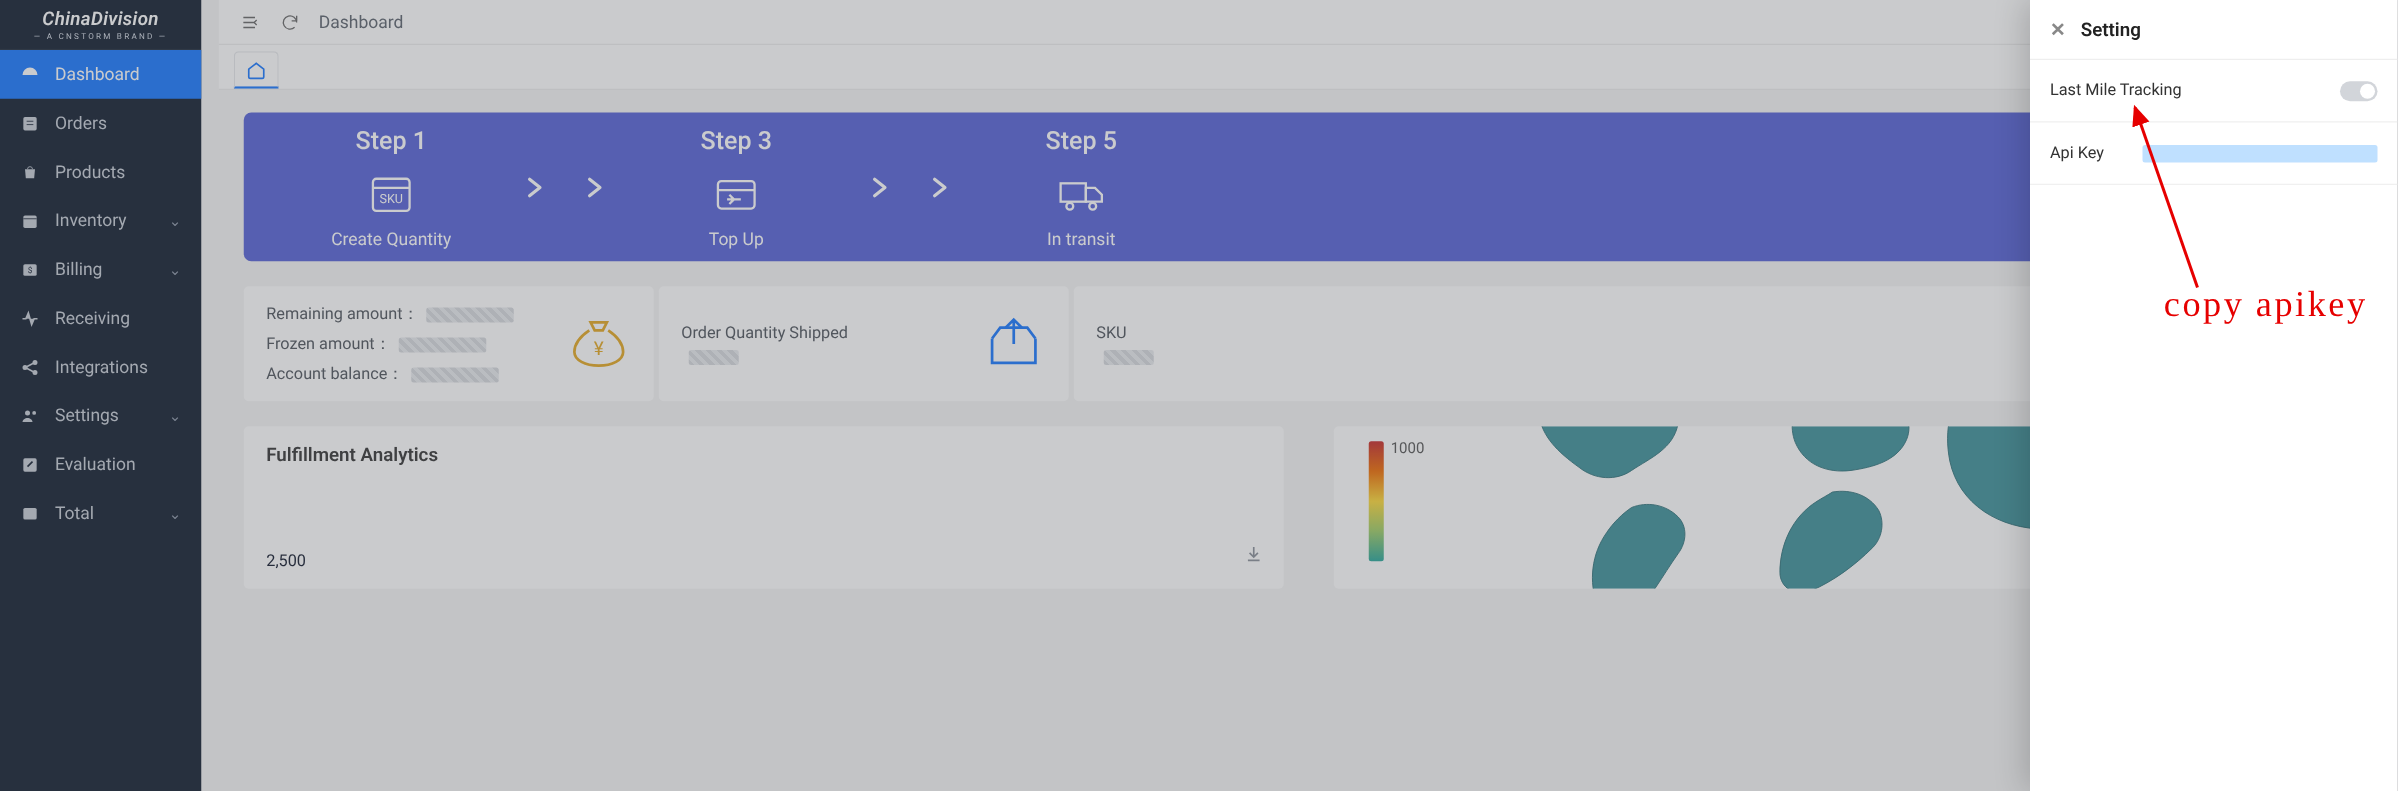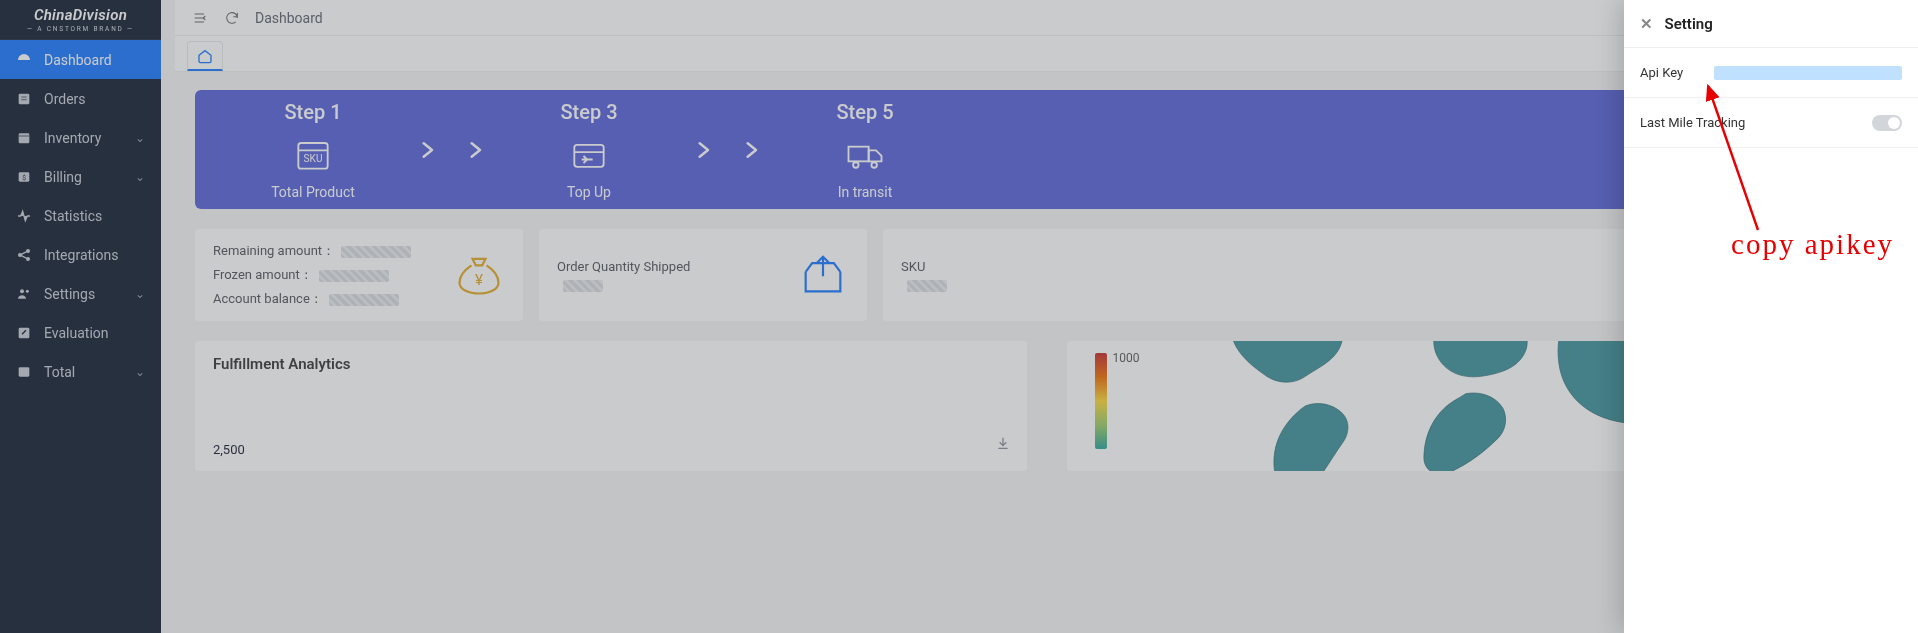--- a/index.html
+++ b/index.html
@@ -32,21 +32,21 @@
 .steps { background:#5460d6; border-radius:6px; height:119px; display:flex; align-items:center; padding:0 28px; color:#fff; overflow:hidden; }
 .step { flex:0 0 180px; display:flex; flex-direction:column; align-items:center; text-align:center; }
 .step .title{font-size:20px;font-weight:500;margin-bottom:8px}
 .step .sicon{height:44px;display:flex;align-items:center;justify-content:center;margin-bottom:8px}
 .step .sicon svg{width:44px;height:44px;fill:none;stroke:#fff;stroke-width:2}
 .step .caption{font-size:14px}
 .step-arrow{flex:0 0 48px;display:flex;align-items:center;justify-content:center}
 .step-arrow svg{width:20px;height:26px;fill:none;stroke:#fff;stroke-width:3;stroke-linecap:round;stroke-linejoin:round}
 
 
-.cards { margin-top:20px; display:flex; gap:16px; }
+.cards { margin-top:20px; display:flex; gap:4px; }
 .card { background:#fff; border-radius:4px; padding:16px 18px; height:92px; display:flex; align-items:center; position:relative; font-size:13px; color:#4d535b; }
 .card .labelcol{display:flex;flex-direction:column;gap:6px}
 .card .blur { display:inline-block; width:70px; height:12px; background:repeating-linear-gradient(45deg,#d6d9de,#d6d9de 3px,#e8eaee 3px,#e8eaee 6px); margin-left:6px; vertical-align:middle; border-radius:2px; filter:blur(0.4px);}
 .card .cicon{margin-left:auto}
 .card .cicon svg{width:52px;height:52px;fill:none;stroke-width:2}
 .c-bal{flex:0 0 328px}
 .c-total{flex:0 0 328px}
 .c-ship{flex:0 0 328px}
 .c-sku{flex:1}
 
@@ -101,20 +101,29 @@
         <svg viewBox="0 0 24 24">
           <rect x="4" y="4" width="16" height="16" rx="2"></rect>
           <path d="M8 9h8M8 13h8" stroke="#0f1b2d"></path>
         </svg>
       </span>
     <span>Orders</span>
   </div>
   <div class="nav-item">
     <span class="nicon">
         <svg viewBox="0 0 24 24">
+          <path d="M6 8h12l-1 11H7z"></path>
+          <path d="M9 8a3 3 0 016 0" fill="none" stroke="#c7cdd6"></path>
+        </svg>
+      </span>
+    <span>Products</span>
+  </div>
+  <div class="nav-item">
+    <span class="nicon">
+        <svg viewBox="0 0 24 24">
           <rect x="4" y="5" width="16" height="15" rx="2"></rect>
           <path d="M4 9h16" stroke="#0f1b2d"></path>
         </svg>
       </span>
     <span>Inventory</span>
     <span class="chev">⌄</span>
   </div>
   <div class="nav-item">
     <span class="nicon">
         <svg viewBox="0 0 24 24">
@@ -124,21 +133,21 @@
       </span>
     <span>Billing</span>
     <span class="chev">⌄</span>
   </div>
   <div class="nav-item">
     <span class="nicon">
         <svg viewBox="0 0 24 24" fill="none" stroke="currentColor" stroke-width="2">
           <path d="M3 12h4l3-7 4 14 3-7h4"></path>
         </svg>
       </span>
-    <span>Statistics</span>
+    <span>Receiving</span>
   </div>
   <div class="nav-item">
     <span class="nicon">
         <svg viewBox="0 0 24 24" fill="none" stroke="currentColor" stroke-width="2">
           <circle cx="6" cy="12" r="2"></circle>
           <circle cx="18" cy="6" r="2"></circle>
           <circle cx="18" cy="18" r="2"></circle>
           <path d="M8 11l8-4M8 13l8 4"></path>
         </svg>
       </span>
@@ -203,21 +212,21 @@
   <div class="steps">
     <div class="step">
       <div class="title">Step 1</div>
       <div class="sicon">
           <svg viewBox="0 0 48 48">
             <rect x="8" y="12" width="32" height="28" rx="3"></rect>
             <path d="M8 20h32"></path>
             <text x="24" y="33" text-anchor="middle" font-size="11" fill="#fff" stroke="none">SKU</text>
           </svg>
         </div>
-      <div class="caption">Total Product</div>
+      <div class="caption">Create Quantity</div>
     </div>
     <div class="step-arrow">
         <svg viewBox="0 0 24 24">
           <path d="M8 4l10 8-10 8"></path>
         </svg>
       </div>
     <div class="step-arrow">
         <svg viewBox="0 0 24 24">
           <path d="M8 4l10 8-10 8"></path>
         </svg>
@@ -317,26 +326,26 @@
 </div>
 
 <div class="dim-overlay"></div>
 
 <div class="drawer">
   <div class="drawer-head">
     <span class="drawer-close">✕</span>
     <span>Setting</span>
   </div>
   <div class="drawer-row">
+    <span>Last Mile Tracking</span>
+    <span class="toggle"></span>
+  </div>
+  <div class="drawer-row">
     <span>Api Key</span>
     <span class="apikey-hl"></span>
-  </div>
-  <div class="drawer-row">
-    <span>Last Mile Tracking</span>
-    <span class="toggle"></span>
   </div>
 </div>
 
 <div class="annotation-arrow">
   <svg width="80" height="160">
       <defs>
         <marker id="ah" markerWidth="8" markerHeight="8" refX="6" refY="3" orient="auto">
           <path d="M0 0l7 3-7 3z" fill="#e60000"></path>
         </marker>
       </defs>

